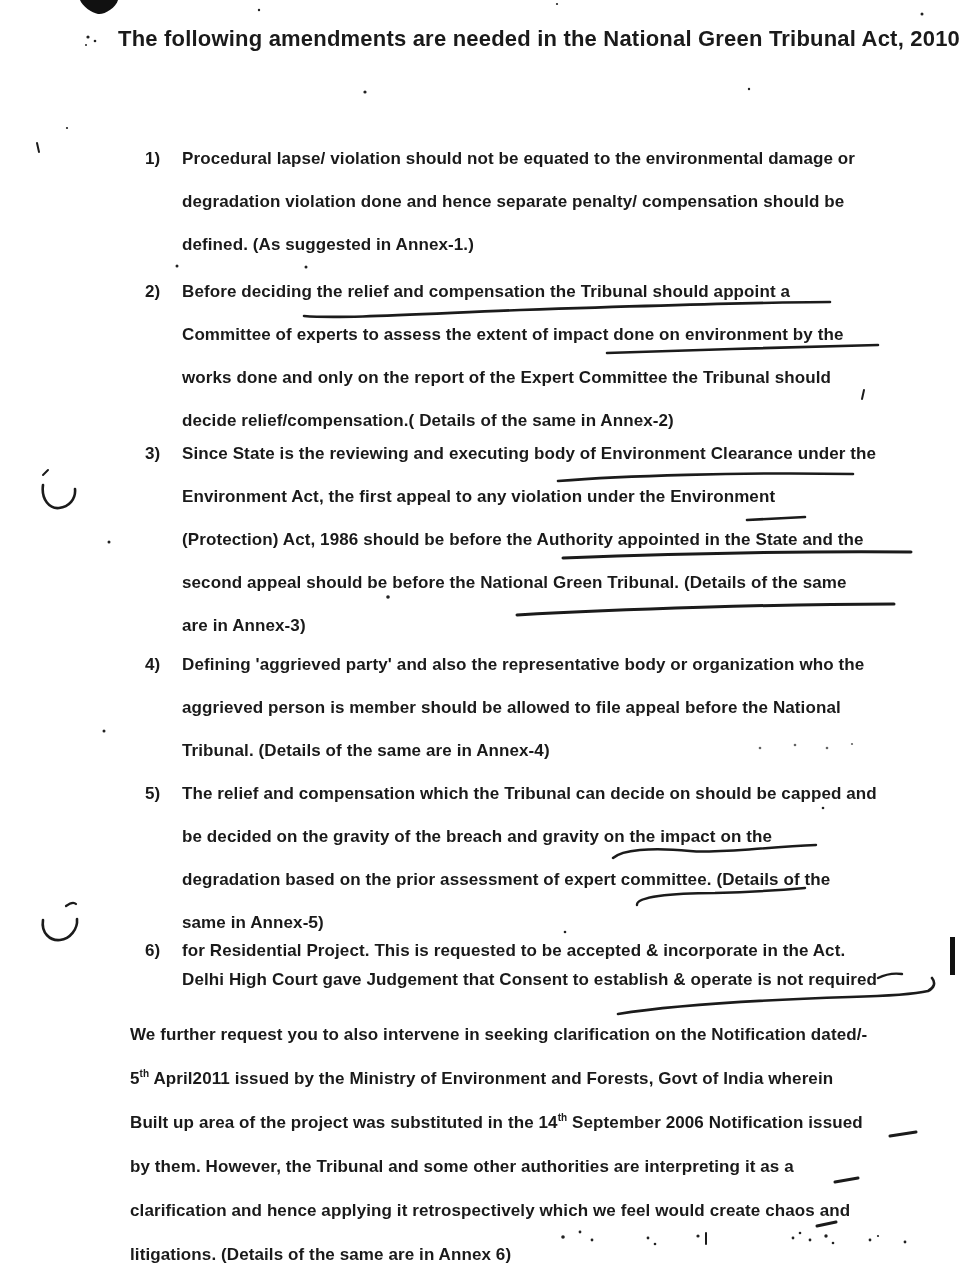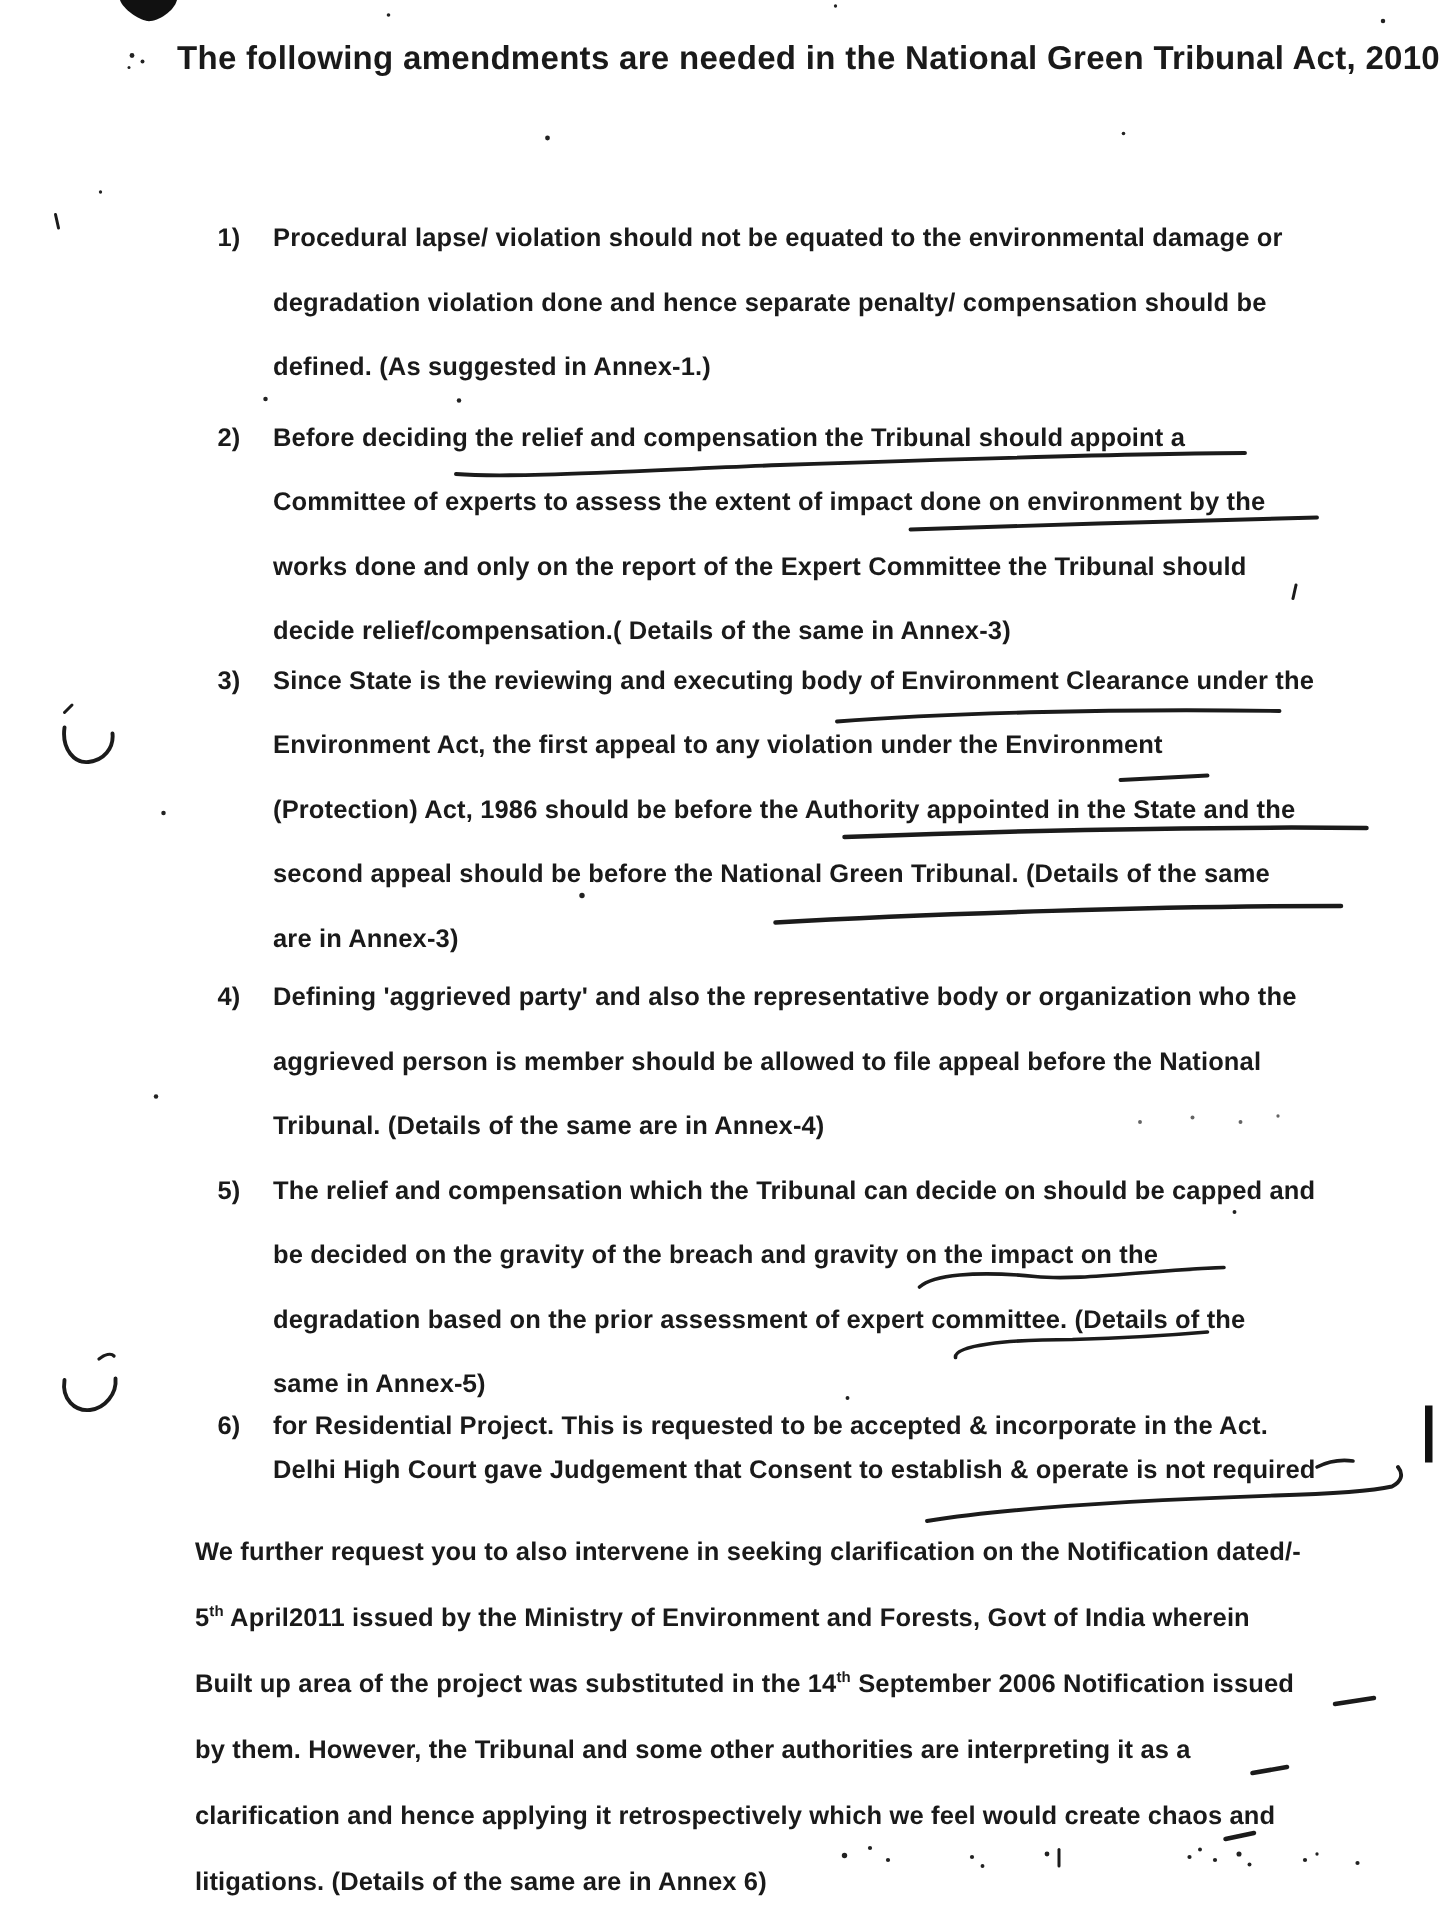--- a/index.html
+++ b/index.html
@@ -34,21 +34,21 @@
     <div class="ln">Procedural lapse/ violation should not be equated to the environmental damage or</div>
     <div class="ln">degradation violation done and hence separate penalty/ compensation should be</div>
     <div class="ln">defined. (As suggested in Annex-1.)</div>
   </div>
 
   <div class="item" style="top:281px">
     <span class="num">2)</span>
     <div class="ln">Before deciding the relief and compensation the Tribunal should appoint a</div>
     <div class="ln">Committee of experts to assess the extent of impact done on environment by the</div>
     <div class="ln">works done and only on the report of the Expert Committee the Tribunal should</div>
-    <div class="ln">decide relief/compensation.( Details of the same in Annex-3)</div>
+    <div class="ln">decide relief/compensation.( Details of the same in Annex-2)</div>
   </div>
 
   <div class="item" style="top:443px">
     <span class="num">3)</span>
     <div class="ln">Since State is the reviewing and executing body of Environment Clearance under the</div>
     <div class="ln">Environment Act, the first appeal to any violation under the Environment</div>
     <div class="ln">(Protection) Act, 1986 should be before the Authority appointed in the State and the</div>
     <div class="ln">second appeal should be before the National Green Tribunal. (Details of the same</div>
     <div class="ln">are in Annex-3)</div>
   </div>

